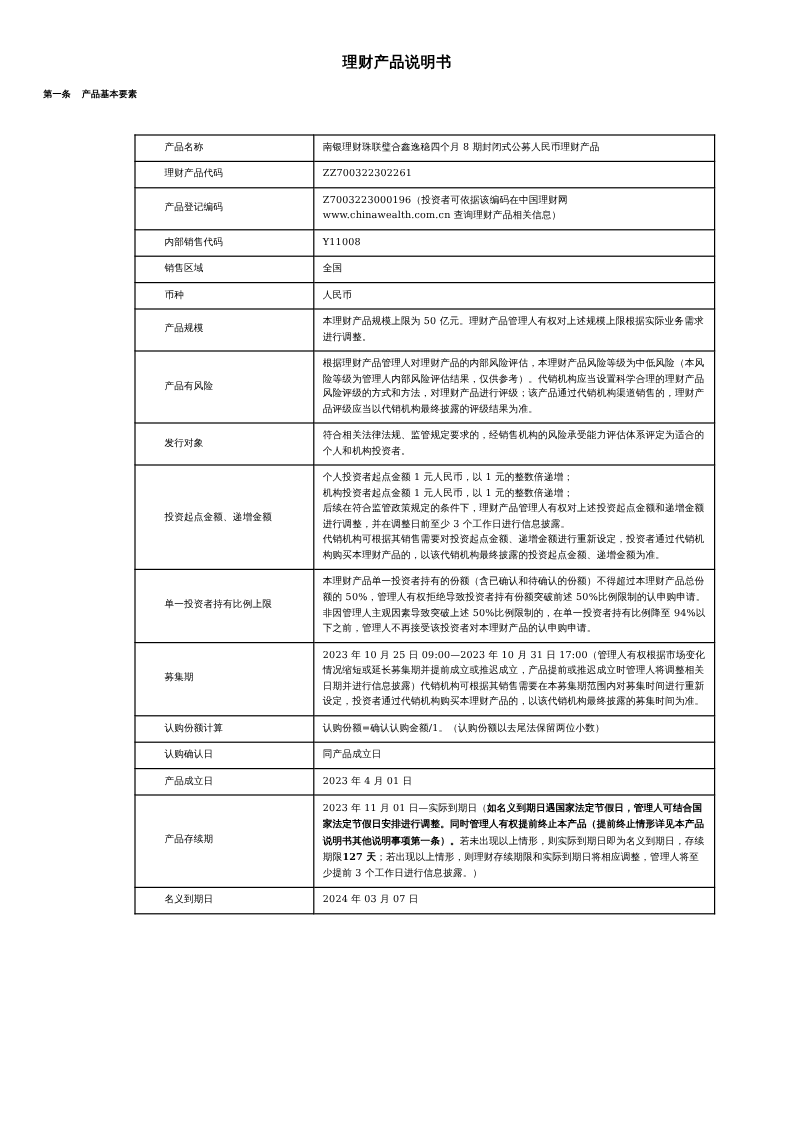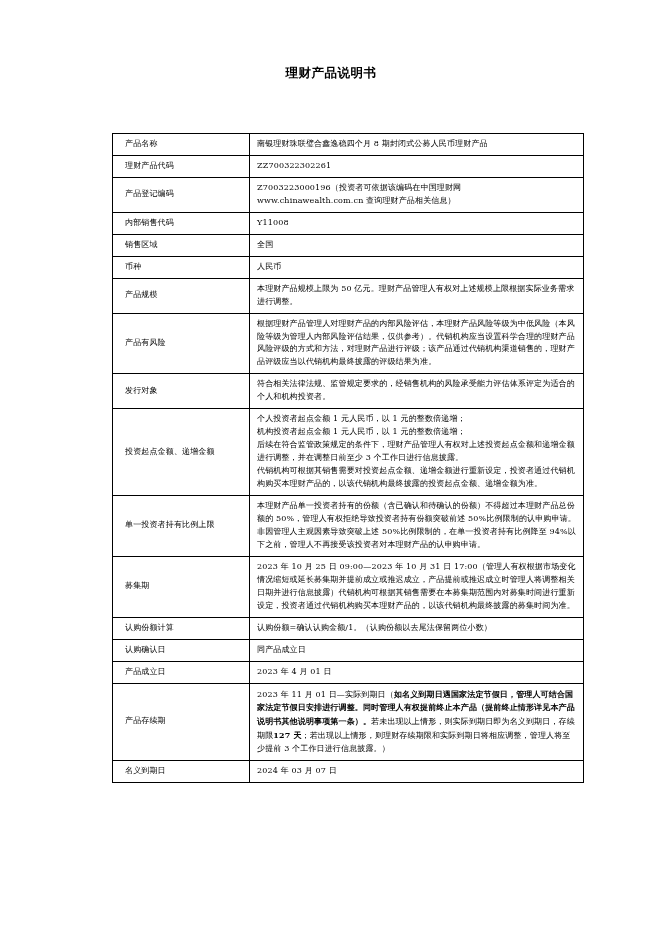--- a/index.html
+++ b/index.html
@@ -18,21 +18,20 @@
     position: relative;
     width: 662px;
     height: 936px;
     box-sizing: border-box;
   }
 
   
   .title-block {
     padding-top: 44px;
     text-align: center;
-    margin-top: 21px;
   }
   .doc-title {
     font-family: "DejaVu Sans", "Liberation Sans", sans-serif;
     font-size: 12.5px;
     font-weight: bold;
     letter-spacing: 0.5px;
     line-height: 1.35;
   }
   .doc-subtitle {
     font-family: "DejaVu Sans", "Liberation Sans", sans-serif;
@@ -70,37 +69,40 @@
     border: 1px solid #000000;
     vertical-align: middle;
     font-size: 8px;
     line-height: 1.62;
     padding: 4px 6px 4px 7px;
     letter-spacing: 0.15px;
     word-break: break-all;
   }
   .spec-table td.label {
     width: 118px;
-    padding-left: 12px;
+    padding-left: 24px;
   }
   .spec-table td.value {
     width: 320px;
   }
   .cell-line { display: block; }
   b.em { font-weight: bold; }
 </style>
 </head>
 <body>
 
 <div class="page">
 
   <div class="title-block">
     <div class="doc-title">理财产品说明书</div>
   </div>
 
+  <div class="section-heading">
+    <span class="sec-no">第一条</span><span>产品基本要素</span>
+  </div>
 
   <table class="spec-table">
     <tbody>
         <tr>
           <td class="label">产品名称</td>
           <td class="value">
             <span class="cell-line">南银理财珠联璧合鑫逸稳四个月 8 期封闭式公募人民币理财产品</span>
           </td>
         </tr>
         <tr>

